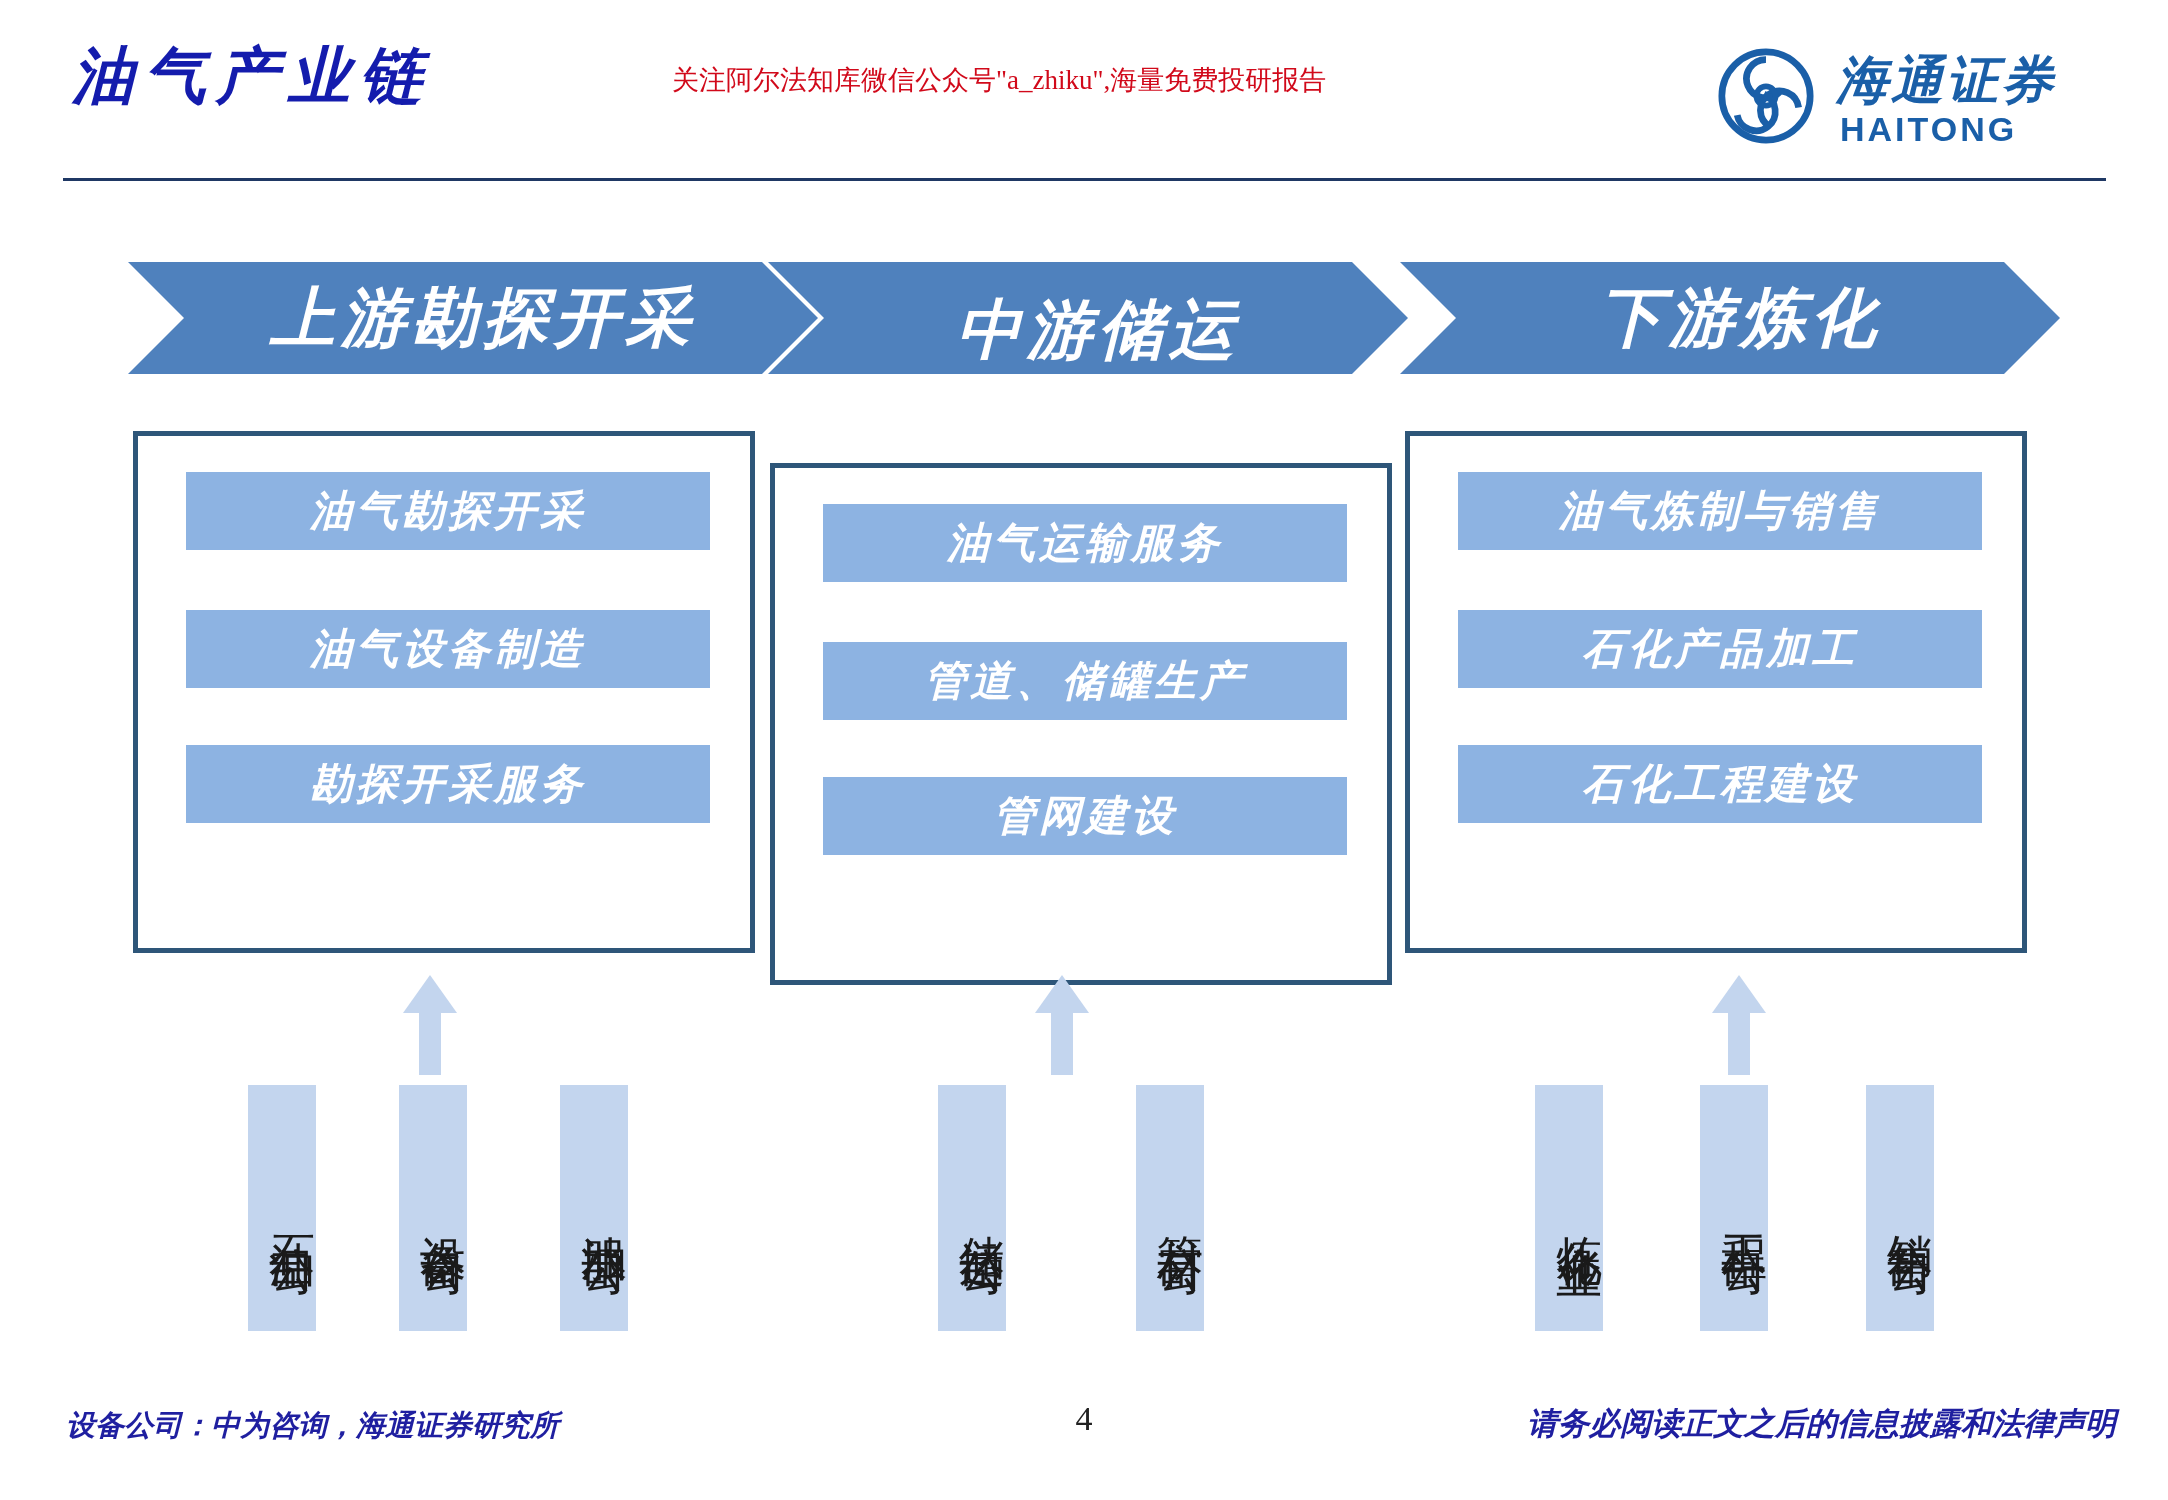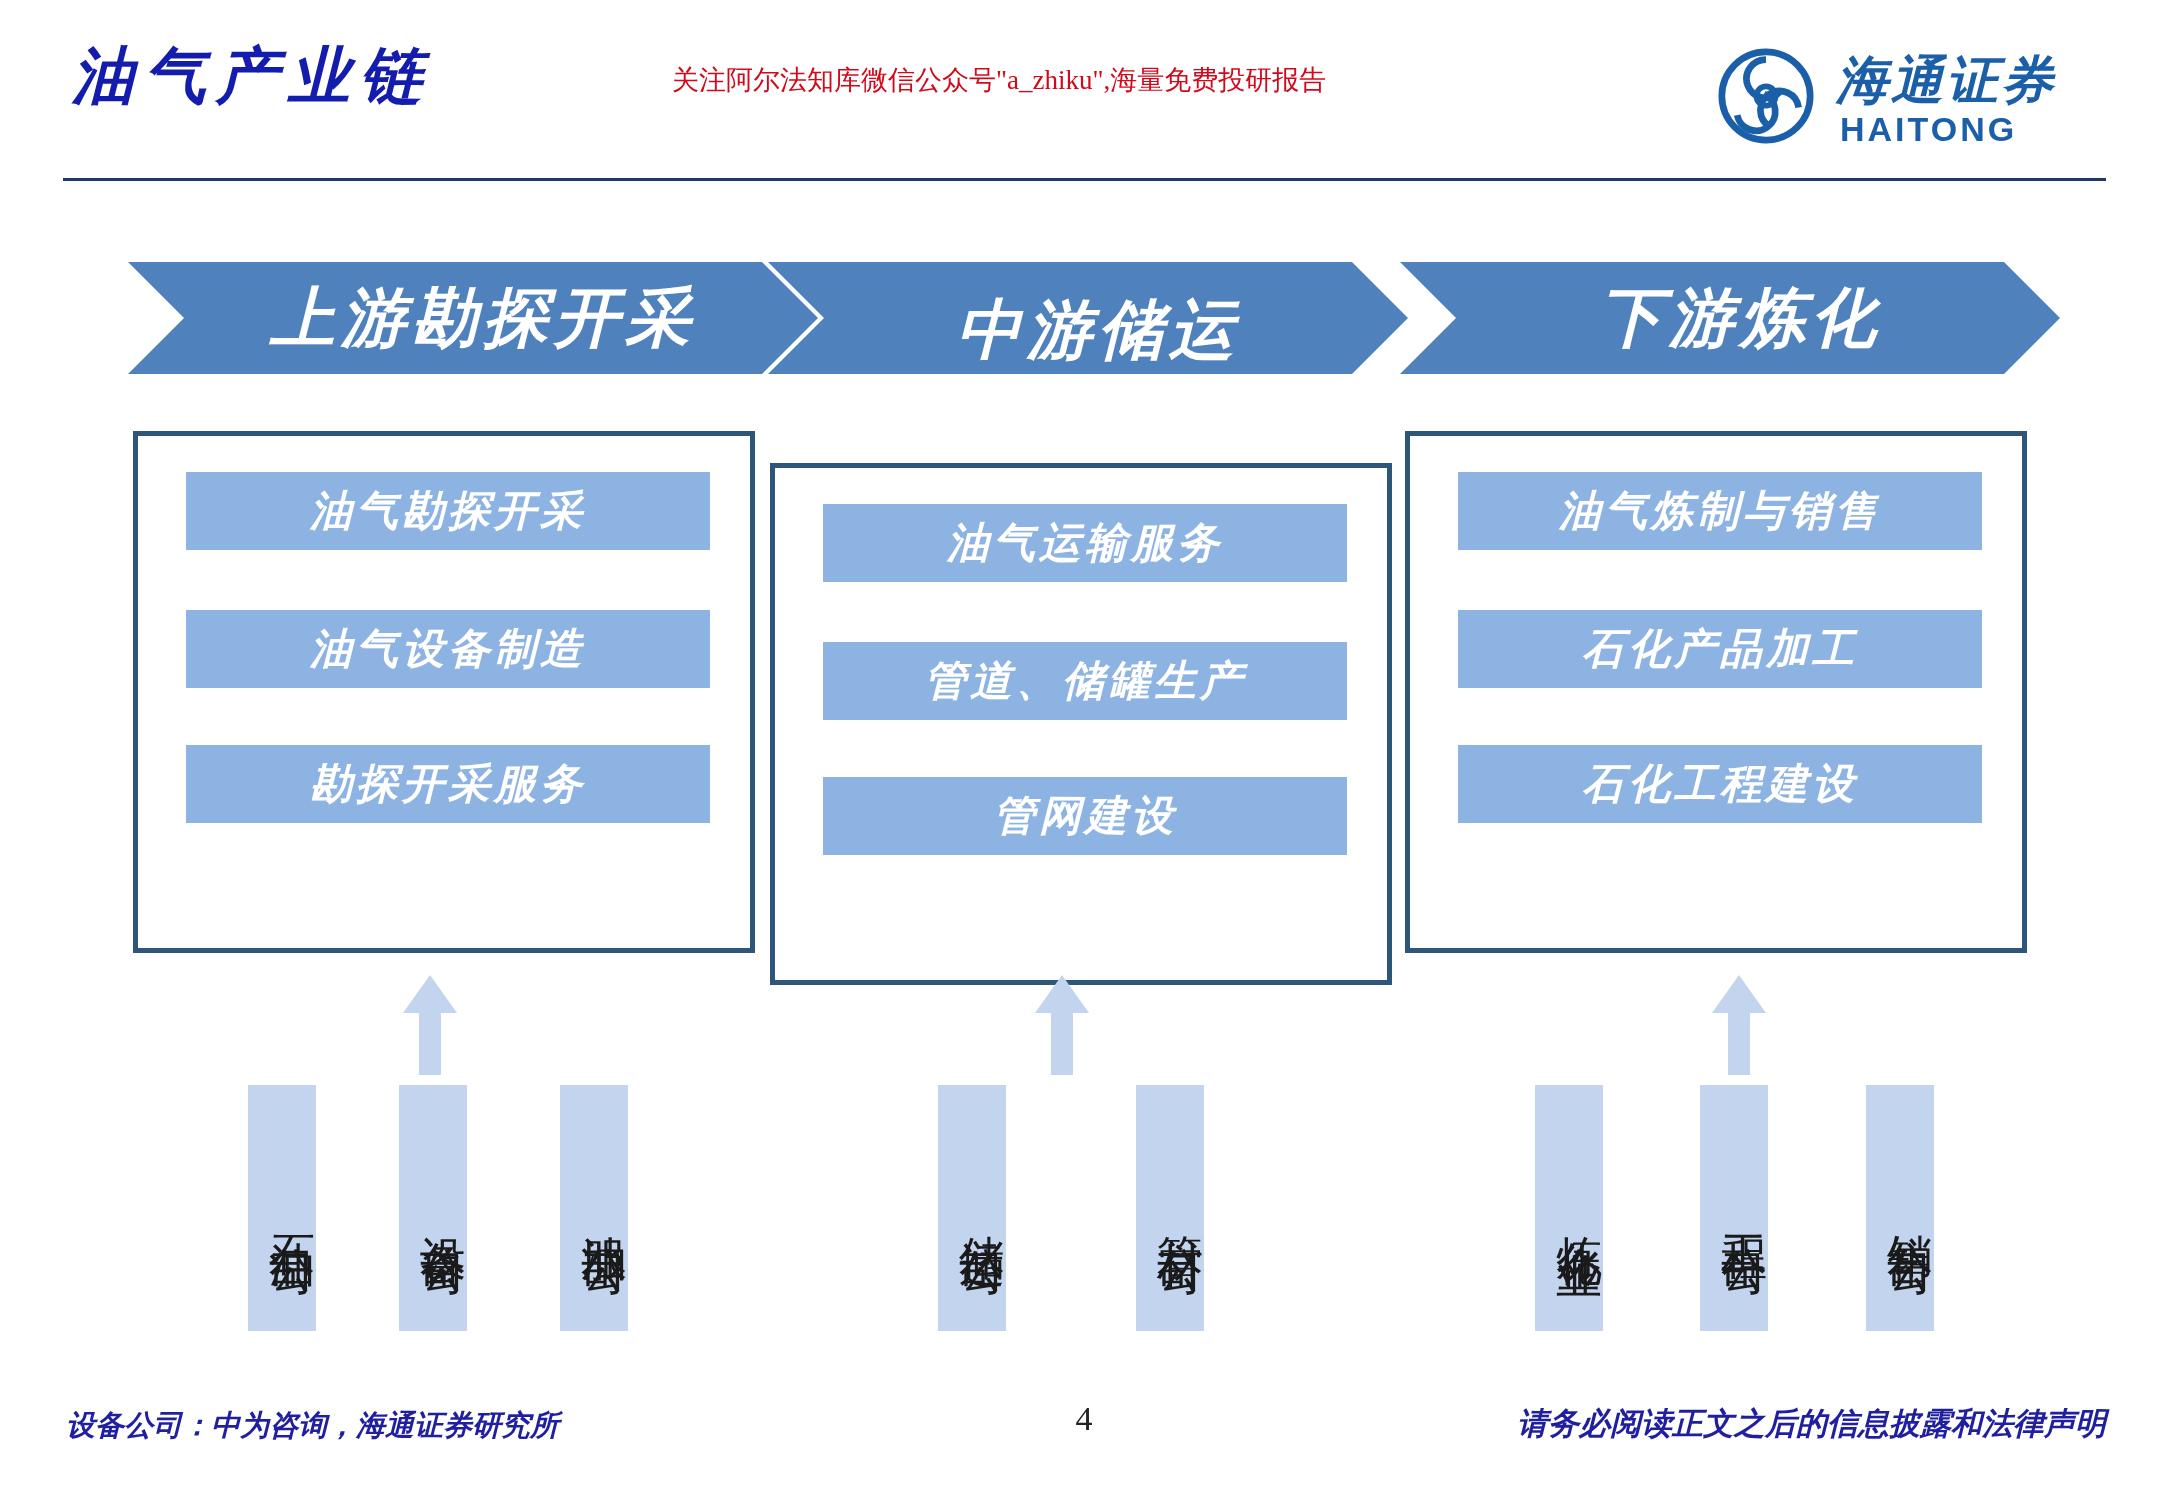--- a/index.html
+++ b/index.html
@@ -220,21 +220,21 @@
     left: 0;
     top: 1400px;
     width: 2168px;
     text-align: center;
     font-size: 34px;
     color: #222222;
     font-family: "Liberation Serif", "DejaVu Serif", serif;
   }
   .footer-note {
     position: absolute;
-    right: 62px;
+    right: 52px;
     top: 1403px;
     font-size: 31px;
     font-weight: bold;
     font-style: italic;
     color: #1f1fa0;
     font-family: "DejaVu Serif", "Liberation Serif", serif;
     white-space: nowrap;
   }
 </style>
 </head>

